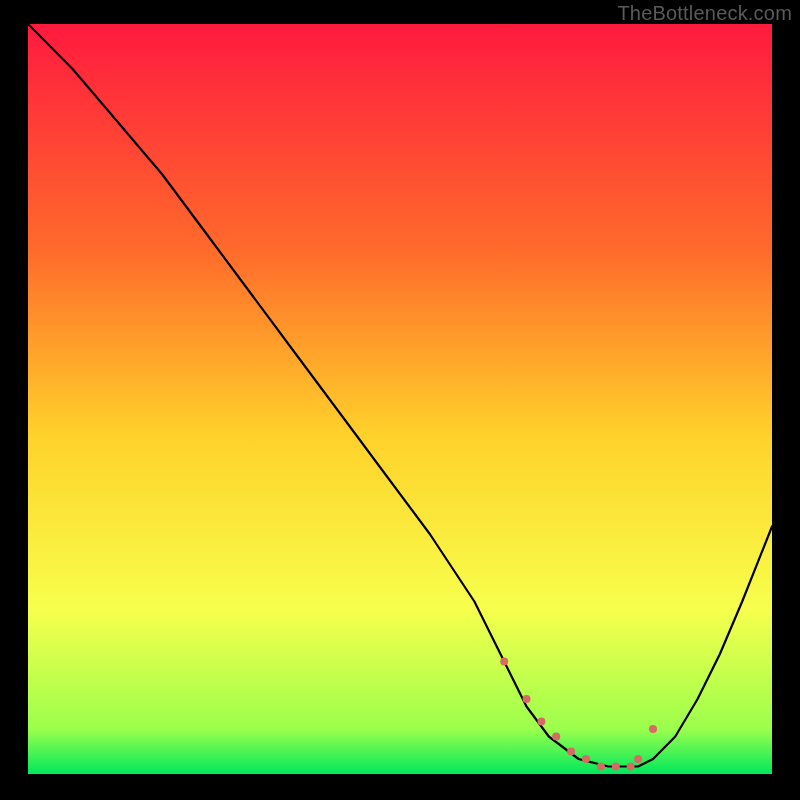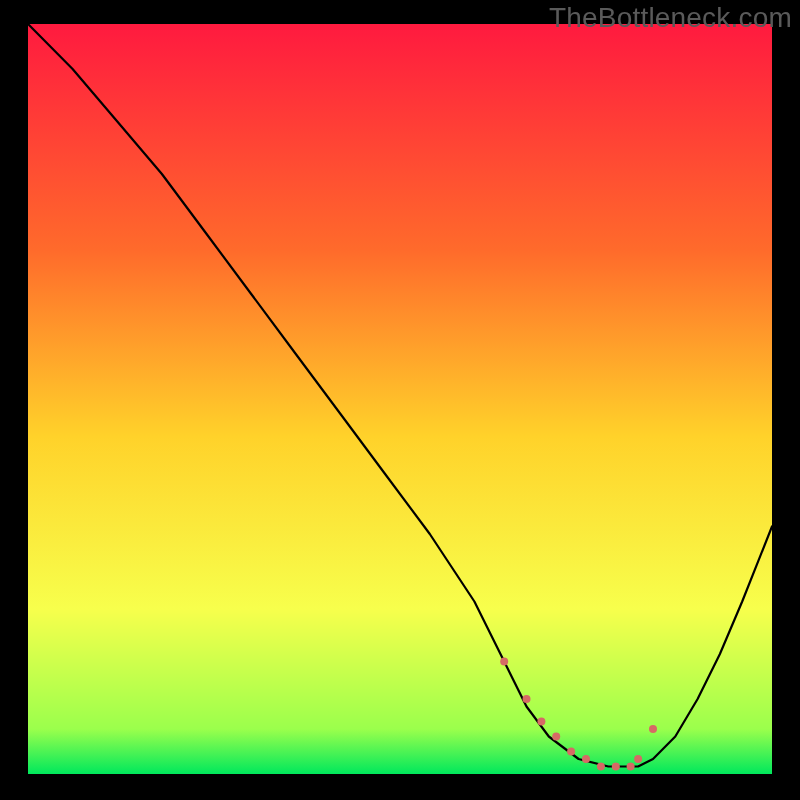--- a/index.html
+++ b/index.html
@@ -14,21 +14,21 @@
     width: 800px;
     height: 800px;
     background: #000;
     position: relative;
   }
   .watermark {
     position: absolute;
     top: 2px;
     right: 8px;
     color: #5a5a5a;
-    font-size: 28px;
+    font-size: 20px;
     font-weight: 500;
     letter-spacing: 0.2px;
     z-index: 10;
   }
   .plot-area {
     position: absolute;
     left: 28px;
     top: 24px;
     width: 744px;
     height: 750px;

